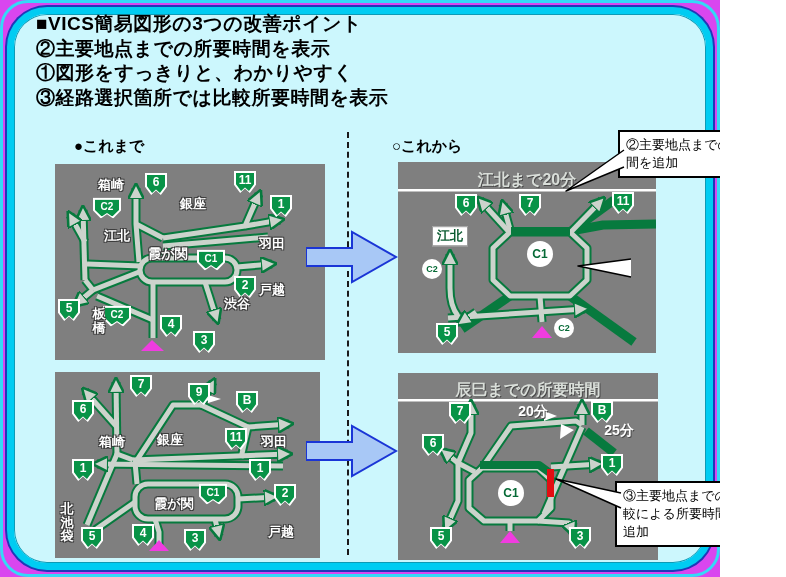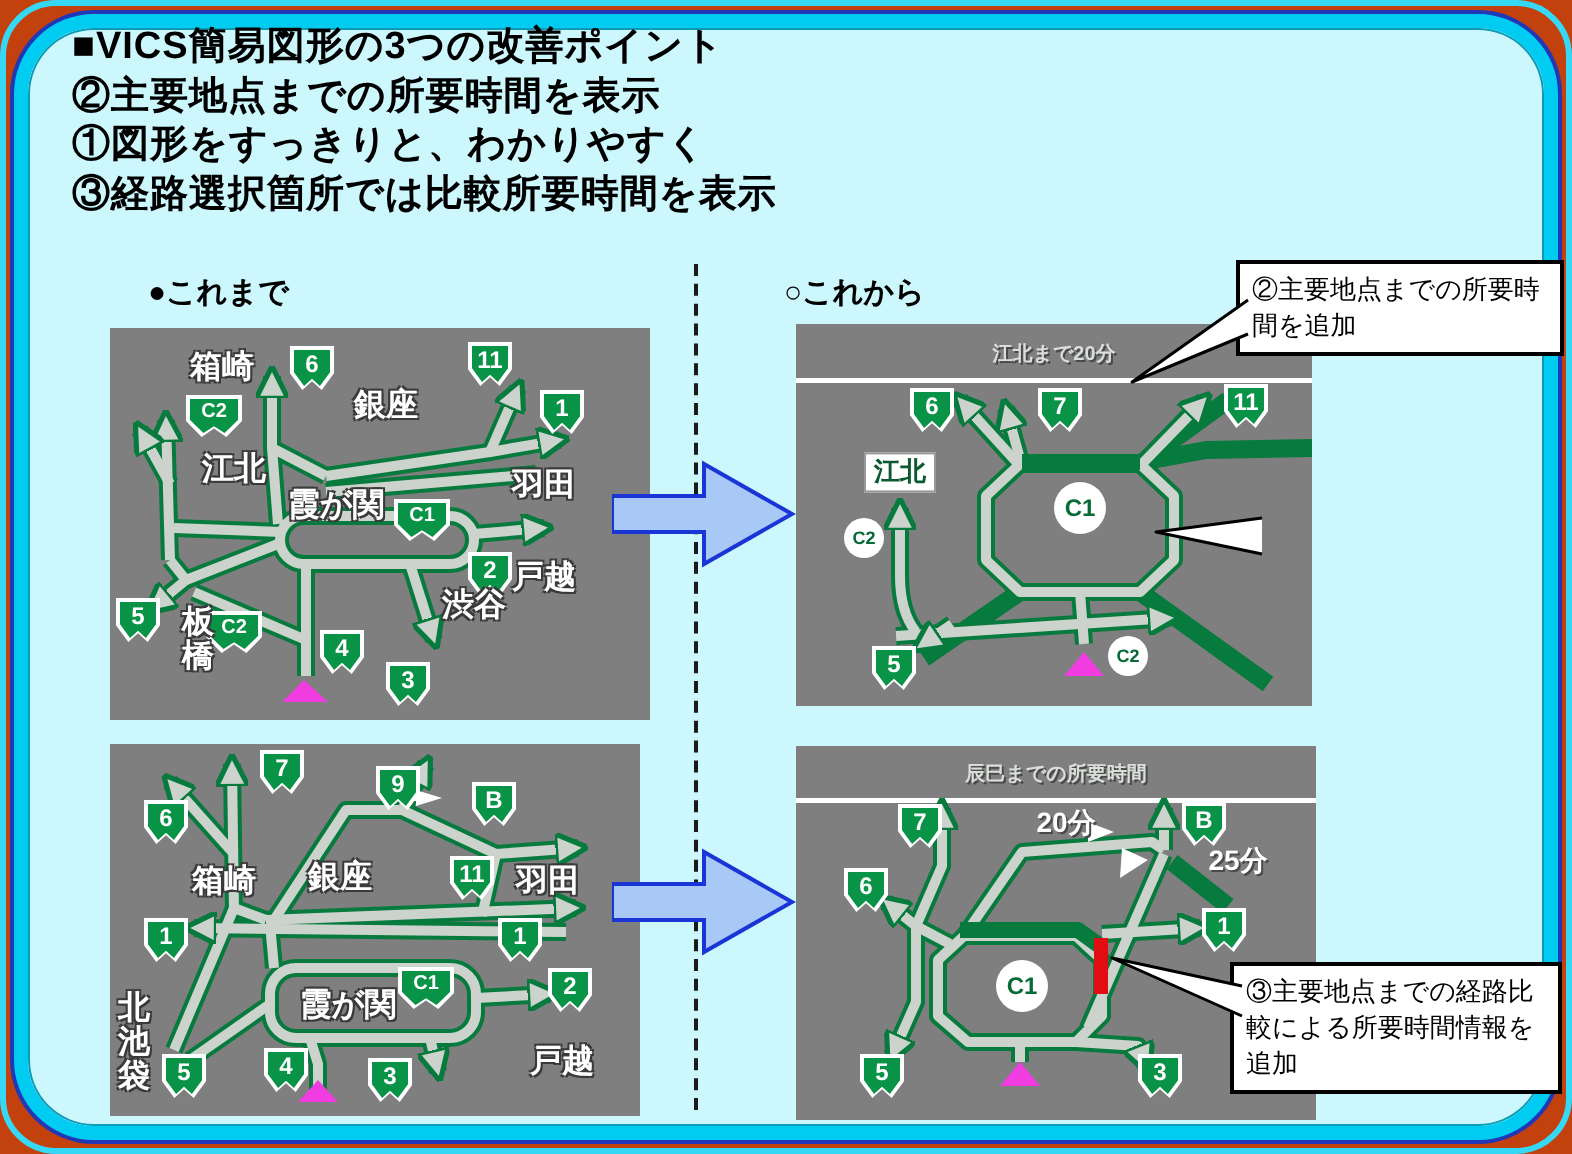--- a/index.html
+++ b/index.html
@@ -1,16 +1,16 @@
 <!DOCTYPE html>
 <html><head>
 <meta charset="utf-8">
 <style>
   html,body{margin:0;padding:0;background:#fff;}
-  .page{position:relative;width:786px;height:577px;background:#c2410c;overflow:hidden;
+  .page{position:relative;width:720px;height:577px;background:#d946ef;overflow:hidden;
         font-family:"Liberation Sans",sans-serif;}
   .frame-outer{position:absolute;inset:0;border:3px solid #35d9f6;border-radius:28px;}
   .frame-inner{position:absolute;inset:7px;border:7px solid #00ccf2;border-radius:40px;
                background:#ccf7fd;box-shadow:0 0 0 2px #2038b8, inset 0 0 0 1px #0d9ab5;}
   .title-block{position:absolute;left:36px;top:12px;color:#000;font-weight:bold;
                font-size:19px;line-height:24.5px;letter-spacing:.5px;}
   .col-label{position:absolute;font-size:15px;font-weight:bold;color:#000;margin-left:36px;}
   .divider{position:absolute;left:347px;top:132px;height:423px;width:0;
            border-left:2px dashed #1a1a1a;}
   .map{position:absolute;background:#7f7f7f;}
@@ -24,25 +24,25 @@
   .shield .in{position:absolute;inset:2px;background:#089347;
           clip-path:polygon(0 0,100% 0,100% 62%,72% 100%,50% 80%,28% 100%,0 62%);}
   .shield .tx{position:absolute;inset:0;display:flex;align-items:center;justify-content:center;
           padding-bottom:4px;color:#fff;font-weight:bold;font-size:12px;}
   .shield.wide .tx{font-size:10px;}
   .mcircle{position:absolute;width:20px;height:20px;border-radius:50%;background:#fff;
           transform:translate(-50%,-50%);display:flex;align-items:center;justify-content:center;
           color:#066a36;font-weight:bold;font-size:9px;}
   .mcircle.big{width:26px;height:26px;font-size:12px;}
   .mlabel{position:absolute;transform:translate(-50%,-50%);color:#fff;font-weight:bold;
-          font-size:16px;white-space:nowrap;line-height:1.05;
+          font-size:13px;white-space:nowrap;line-height:1.05;
           text-shadow:-1px -1px 0 #3a3a3a,1px -1px 0 #3a3a3a,-1px 1px 0 #3a3a3a,1px 1px 0 #3a3a3a;}
   .mlabel.vert{white-space:normal;width:1.1em;word-break:break-all;text-align:center;}
   .map-head{position:absolute;left:0;right:0;text-align:center;color:#d9ded9;font-weight:bold;
-          font-size:10px;text-shadow:1px 1px 0 #4a4a4a;}
+          font-size:16px;text-shadow:1px 1px 0 #4a4a4a;}
   .kohoku-box{position:absolute;transform:translate(-50%,-50%);background:#fff;color:#0a5a30;
           font-weight:bold;font-size:13px;padding:1px 4px;border:1px solid #999;line-height:1.2;}
   .mtime{position:absolute;transform:translate(-50%,-50%);color:#fff;font-weight:bold;
           font-size:14px;white-space:nowrap;text-shadow:1px 1px 0 #4a4a4a;}
   .callout{position:absolute;background:#fff;border:2px solid #000;padding:4px 6px;
           color:#000;font-size:13px;line-height:18px;z-index:5;}
   .flow-arrow{position:absolute;z-index:3;}
   .tails{position:absolute;left:0;top:0;z-index:6;pointer-events:none;}
 </style>
 </head>

